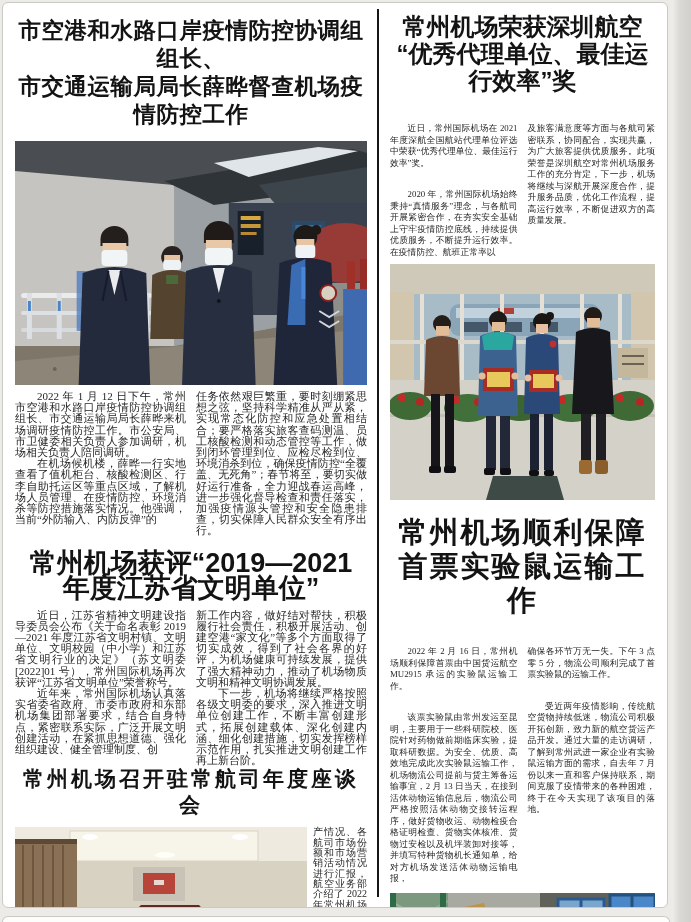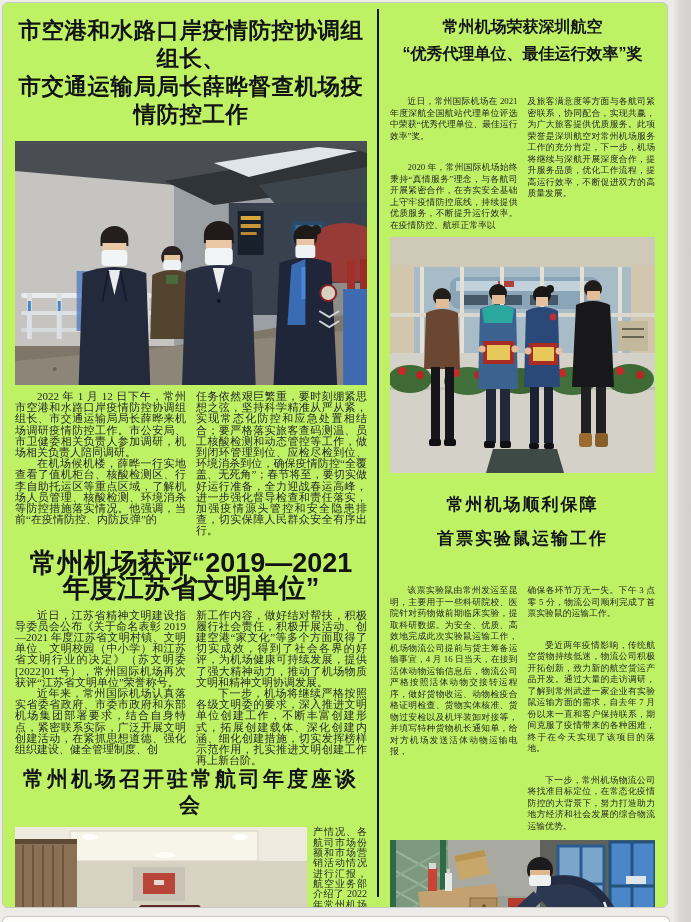--- a/index.html
+++ b/index.html
@@ -5,41 +5,41 @@
   html,body{margin:0;padding:0;}
   body{
     width:691px;height:922px;position:relative;overflow:hidden;
     background:#ecebe8;
     font-family:"Liberation Serif","DejaVu Serif",serif;
   }
   .edge-strip{position:absolute;right:0;top:0;width:19px;height:922px;
     background:linear-gradient(90deg,#efeeec 0%,#dbd9d5 40%,#d2d0cc 100%);}
   .sheet{
     position:absolute;left:2px;top:2px;width:666px;height:906px;
-    background:#bef264;border:1px solid #c9c9c5;border-radius:6px;
+    background:#ffffff;border:1px solid #c9c9c5;border-radius:6px;
     box-sizing:border-box;display:flex;overflow:hidden;
   }
   .next-sheet{
     position:absolute;left:2px;top:916px;width:666px;height:6px;
     background:#fdfdfc;border:1px solid #c9c9c5;border-bottom:none;
     border-radius:6px 6px 0 0;
   }
   .col-l{width:374px;box-sizing:border-box;padding:6px 10px 0 12px;}
   .divider{width:2px;background:#161616;margin:6px 0 10px 0;}
   .col-r{width:286px;box-sizing:border-box;padding:4px 10px 0 11px;}
 
   .headline{
     font-family:"Liberation Sans","DejaVu Sans",sans-serif;
     font-weight:700;color:#131313;text-align:center;margin:0;
   }
   .h1a{font-size:22.5px;line-height:28px;letter-spacing:.5px;margin:8px 0 12px;}
   .h2a{font-size:27px;line-height:25px;margin:14px 0 9px;}
   .h3a{font-size:21px;line-height:26px;letter-spacing:3px;margin:0 0 9px;}
-  .h4a{font-size:16px;line-height:27px;margin:6px 0 9px;}
-  .h5a{font-size:17px;line-height:34px;letter-spacing:2px;margin:15px 0 9px;}
+  .h4a{font-size:24px;line-height:27px;margin:6px 0 9px;}
+  .h5a{font-size:29px;line-height:34px;letter-spacing:2px;margin:15px 0 9px;}
 
   figure{margin:0;}
   .photo{display:block;width:100%;}
   .photo svg{display:block;width:100%;height:100%;}
 
   .body2{display:flex;gap:10px;text-align:justify;margin-top:6px;}
   .body2 .tc{flex:1;min-width:0;}
   .tc p{margin:0;font-size:11px;line-height:11.2px;color:#262626;
         font-family:"Liberation Serif","DejaVu Serif",serif;}
   .tc p.ind{text-indent:2em;}
@@ -142,21 +142,21 @@
             <rect x="288" y="126" width="4" height="32" fill="#4a86d8"></rect>
             <circle cx="315" cy="152" r="8" fill="#d8d0c0" stroke="#8a2020" stroke-width="2"></circle>
             <path d="M306,170 l10,6 10,-6" stroke="#cfd4d8" stroke-width="2" fill="none"></path>
             <path d="M306,180 l10,6 10,-6" stroke="#cfd4d8" stroke-width="2" fill="none"></path>
           </g>
         </svg>
       </figure>
       <div class="body2">
         <div class="tc">
           <p class="ind">2022 年 1 月 12 日下午，常州市空港和水路口岸疫情防控协调组组长、市交通运输局局长薛晔来机场调研疫情防控工作。市公安局、市卫健委相关负责人参加调研，机场相关负责人陪同调研。</p>
-          <p class="ind">在机场候机楼，薛晔一行实地查看了值机柜台、核酸检测区、行李自助托运区等重点区域，了解机场人员管理、核酸检测、环境消杀等防控措施落实情况。他强调，当前“在疫情防控、内防反弹”的</p>
+          <p class="ind">在机场候机楼，薛晔一行实地查看了值机柜台、核酸检测区、行李自助托运区等重点区域，了解机场人员管理、在疫情防控、环境消杀等防控措施落实情况。他强调，当前“外防输入、内防反弹”的</p>
         </div>
         <div class="tc">
           <p>任务依然艰巨繁重，要时刻绷紧思想之弦，坚持科学精准从严从紧，实现常态化防控和应急处置相结合；要严格落实旅客查码测温、员工核酸检测和动态管控等工作，做到闭环管理到位、应检尽检到位、环境消杀到位，确保疫情防控“全覆盖、无死角”；春节将至，要切实做好运行准备，全力迎战春运高峰，进一步强化督导检查和责任落实，加强疫情源头管控和安全隐患排查，切实保障人民群众安全有序出行。</p>
         </div>
       </div>
     </article>
 
     <article>
       <h2 class="headline h2a">
         <span>常州机场获评“2019—2021 年度江苏省文明单位”</span>
@@ -359,26 +359,26 @@
       </figure>
     </article>
 
     <article>
       <h2 class="headline h5a">
         <span>常州机场顺利保障</span><br>
         <span>首票实验鼠运输工作</span>
       </h2>
       <div class="body2">
         <div class="tc">
-          <p class="ind">该票实验鼠由常州发运至昆明，主要用于一些科研院校、医院针对药物做前期临床实验，提取科研数据。为安全、优质、高效地完成此次实验鼠运输工作，机场物流公司提前与货主筹备运输事宜，4 月 16 日当天，在接到活体动物运输信息后，物流公司严格按照活体动物交接转运程序，做好货物收运、动物检疫合格证明检查、货物实体核准、货物过安检以及机坪装卸对接等，并填写特种货物机长通知单，给对方机场发送活体动物运输电报，</p>
+          <p class="ind">2022 年 2 月 16 日，常州机场顺利保障首票由中国货运航空 MU2915 承运的实验鼠运输工作。</p>
+          <p class="ind">该票实验鼠由常州发运至昆明，主要用于一些科研院校、医院针对药物做前期临床实验，提取科研数据。为安全、优质、高效地完成此次实验鼠运输工作，机场物流公司提前与货主筹备运输事宜，2 月 13 日当天，在接到活体动物运输信息后，物流公司严格按照活体动物交接转运程序，做好货物收运、动物检疫合格证明检查、货物实体核准、货物过安检以及机坪装卸对接等，并填写特种货物机长通知单，给对方机场发送活体动物运输电报，</p>
         </div>
         <div class="tc">
           <p>确保各环节万无一失。下午 3 点零 5 分，物流公司顺利完成了首票实验鼠的运输工作。</p>
           <p class="ind">受近两年疫情影响，传统航空货物持续低迷，物流公司积极开拓创新，致力新的航空货运产品开发。通过大量的走访调研，了解到常州武进一家企业有实验鼠运输方面的需求，自去年 7 月份以来一直和客户保持联系，期间克服了疫情带来的各种困难，终于在今天实现了该项目的落地。</p>
-          <p class="ind">下一步，常州机场物流公司将找准目标定位，在常态化疫情防控的大背景下，努力打造助力地方经济和社会发展的综合物流运输优势。</p>
         </div>
       </div>
       <figure class="photo mt8" style="height:194px">
         <svg viewBox="0 0 265 194" preserveAspectRatio="none">
           <rect width="265" height="194" fill="#9aa096"></rect>
           <rect x="0" y="0" width="265" height="56" fill="#a8aaa2"></rect>
           <rect x="150" y="0" width="115" height="112" fill="#5e625a"></rect>
           <g>
             <rect x="168" y="6" width="46" height="76" fill="#7ba6cc"></rect>
             <rect x="168" y="6" width="46" height="76" fill="none" stroke="#2a5a90" stroke-width="3"></rect>

